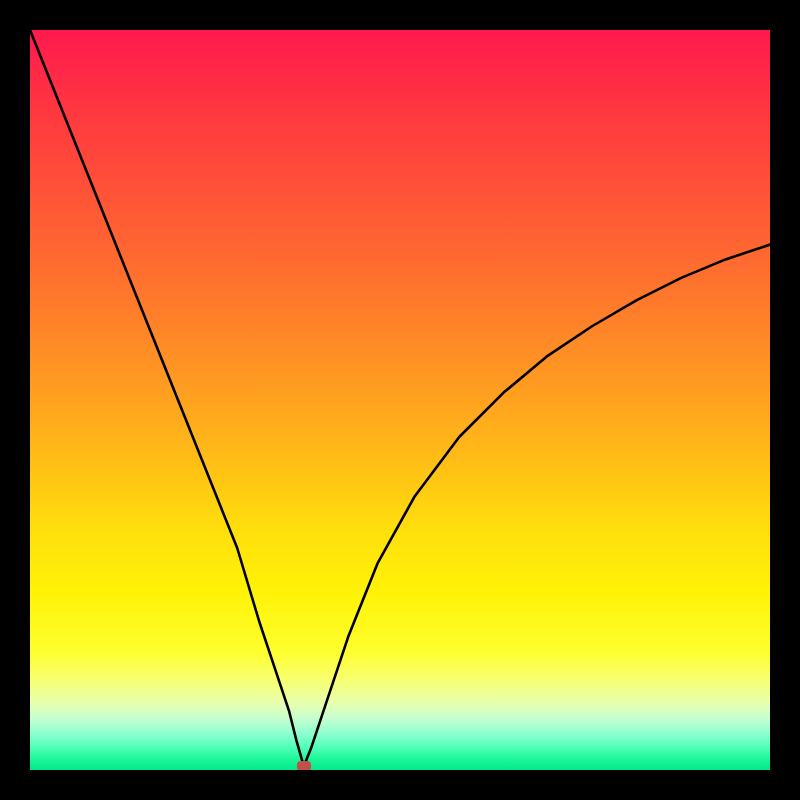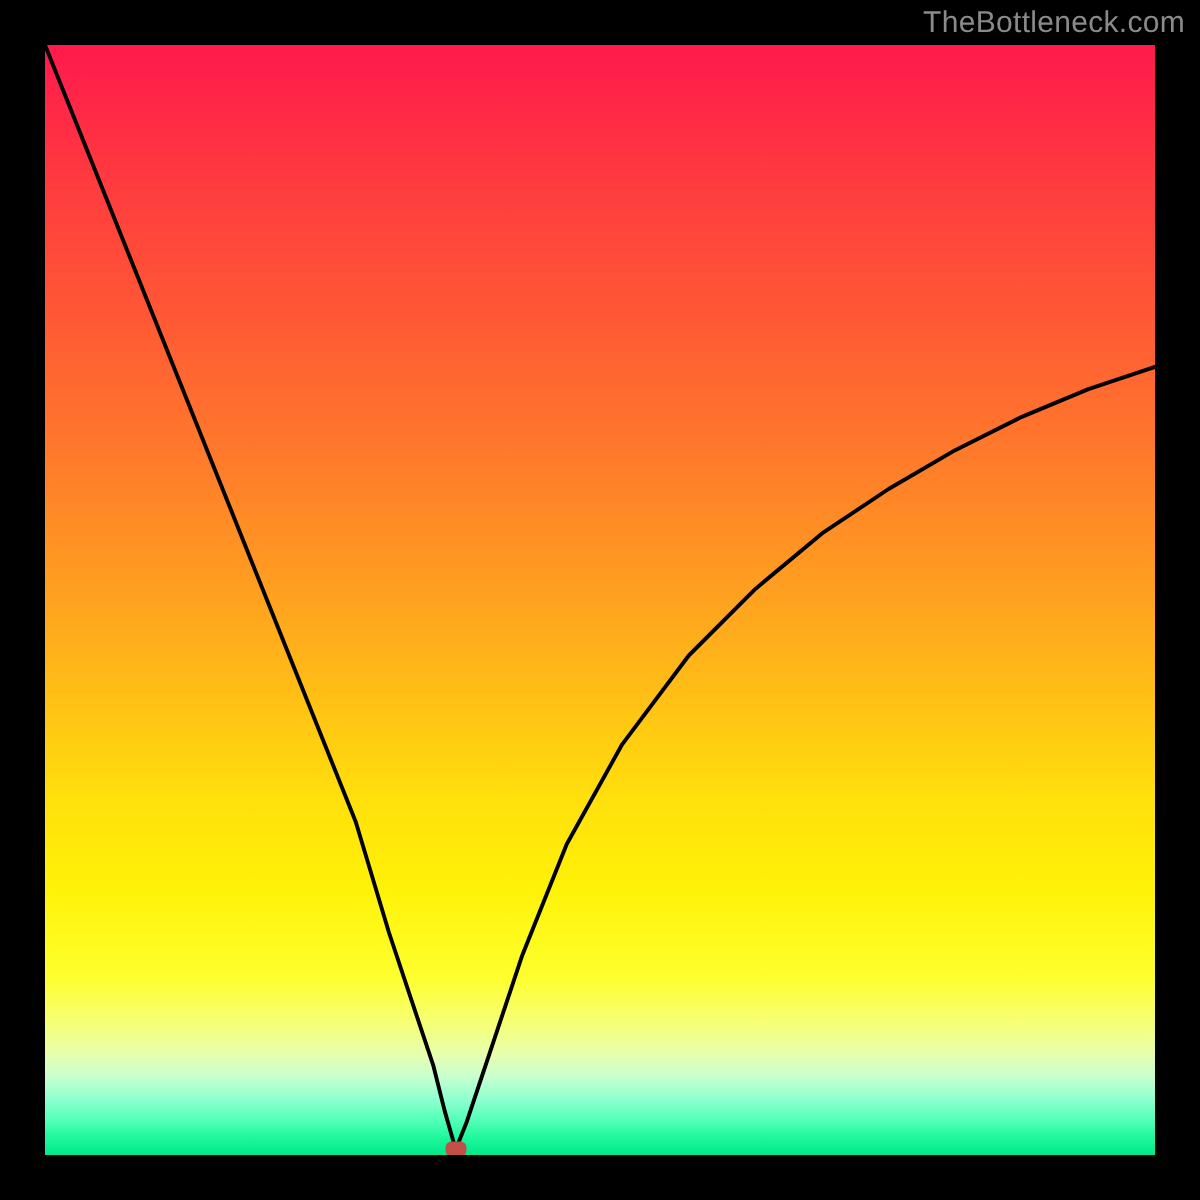--- a/index.html
+++ b/index.html
@@ -68,21 +68,20 @@
     height: 10px;
     border-radius: 4px;
     background: #c05048;
     transform: translate(-50%, -50%);
   }
 </style>
 </head>
 <body>
 
 <div class="frame">
-  <div class="watermark">TheBottleneck.com</div>
 
   <div class="plot-area">
     <div class="gradient-bg"></div>
 
     <svg class="curve" viewBox="0 0 740 740" preserveAspectRatio="none">
       <path id="curve-path" fill="none" stroke-width="2.6" stroke-linecap="round" stroke-linejoin="round" stroke="#000000" d="M0.00 0.00 L29.60 74.00 L59.20 148.00 L88.80 222.00 L118.40 296.00 L148.00 370.00 L177.60 444.00 L207.20 518.00 L229.40 592.00 L244.20 636.40 L259.00 680.80 L266.40 710.40 L273.80 736.30 L281.20 717.80 L296.00 673.40 L318.20 606.80 L347.80 532.80 L384.80 466.20 L429.20 407.00 L473.60 362.60 L518.00 325.60 L562.40 296.00 L606.80 270.10 L651.20 247.90 L695.60 229.40 L740.00 214.60"></path>
     </svg>
 
     <div class="dot" id="min-dot" style="background: rgb(192, 80, 72); left: 273.8px; top: 736.3px;"></div>
   </div>

